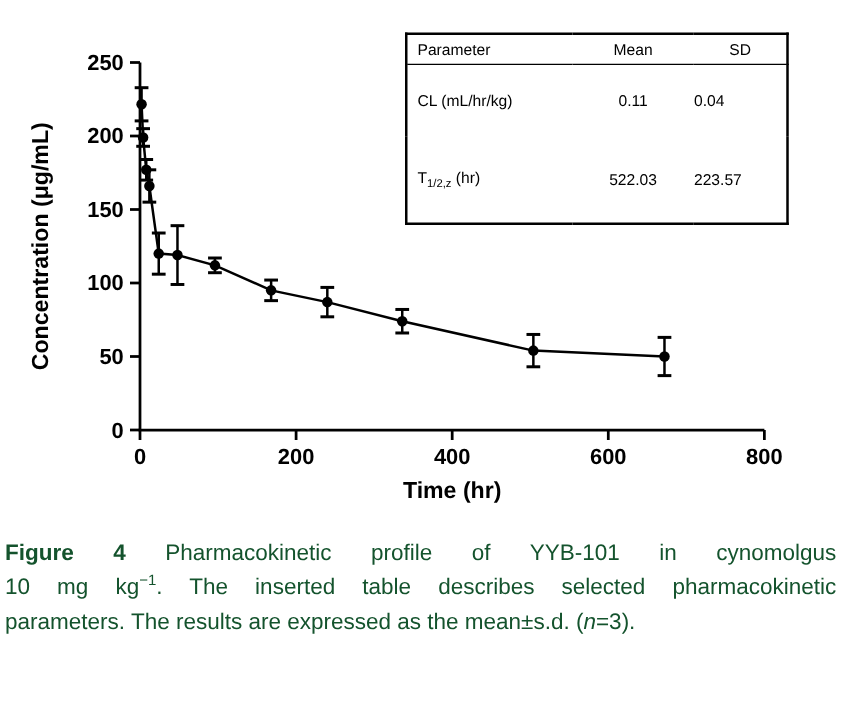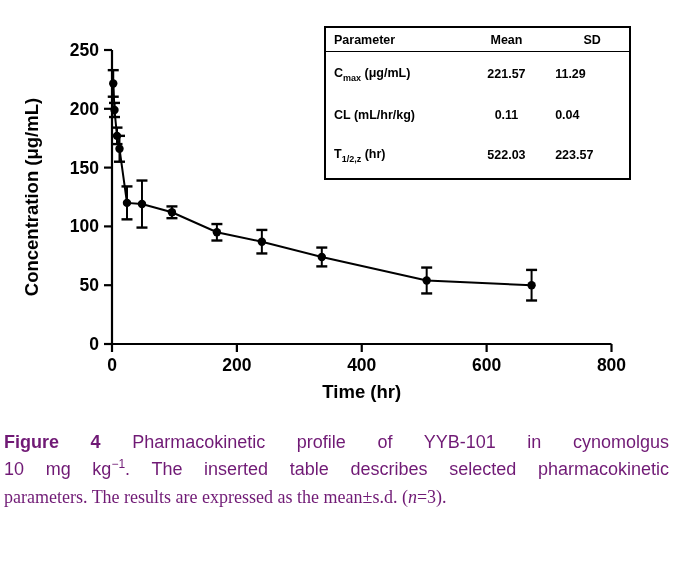--- a/index.html
+++ b/index.html
@@ -3,31 +3,31 @@
 <meta charset="utf-8">
 <style>
   html,body{margin:0;padding:0;background:#ffffff;}
   .page{position:relative;width:673px;height:579px;background:#ffffff;overflow:hidden;
         font-family:"Liberation Sans", sans-serif;}
   .chart-svg{position:absolute;left:0;top:0;}
   
   .inset{position:absolute;left:324px;top:26px;width:307px;height:154px;
          border:2px solid #000;border-collapse:collapse;table-layout:fixed;
          font-size:12.5px;color:#000;background:#fff;}
-  .inset th,.inset td{font-weight:700;vertical-align:middle;padding:0;margin-left:44px;}
+  .inset th,.inset td{font-weight:400;vertical-align:middle;padding:0;margin-left:44px;}
   .inset thead th{height:23px;border-bottom:1.5px solid #000;}
   .inset .c-param{width:42%;text-align:left;padding-left:8px;}
   .inset .c-mean{width:33%;text-align:center;}
   .inset .c-sd{width:25%;}
   .inset sub{font-size:9px;}
   
   .caption{position:absolute;left:0;top:429px;width:673px;box-sizing:border-box;
-           padding:0 4px;font-size:18px;line-height:27.4px;color:#701a75;}
+           padding:0 4px;font-size:18px;line-height:27.4px;color:#14532d;}
   .cap-line{text-align:justify;text-align-last:justify;white-space:normal;}
-  .cap-line.cap-last{text-align-last:auto;font-family:Liberation Serif, serif;}
+  .cap-line.cap-last{text-align-last:auto;}
   .seg-bold{font-weight:700;}
   .seg-italic{font-style:italic;}
   .seg-sup{vertical-align:super;font-size:12px;line-height:0;}
 </style>
 </head>
 <body>
 
 <div class="page">
   <svg id="chart" class="chart-svg" width="673" height="422" viewBox="0 0 673 422">
       <line x1="112" y1="50" x2="112" y2="344" stroke="#000000" stroke-width="2.2"></line>
@@ -114,25 +114,20 @@
   <table class="inset">
     <thead>
         <tr id="tbl-head">
           <th class="c-param">Parameter</th>
           <th class="c-mean">Mean</th>
           <th class="c-sd">SD</th>
         </tr>
       </thead>
     <tbody id="tbl-body">
         <tr>
-          <td class="c-param">C<sub>max</sub> (μg/mL)</td>
-          <td class="c-mean">221.57</td>
-          <td class="c-sd">11.29</td>
-        </tr>
-        <tr>
           <td class="c-param">CL (mL/hr/kg)</td>
           <td class="c-mean">0.11</td>
           <td class="c-sd">0.04</td>
         </tr>
         <tr>
           <td class="c-param">T<sub>1/2,z</sub> (hr)</td>
           <td class="c-mean">522.03</td>
           <td class="c-sd">223.57</td>
         </tr>
       </tbody>

